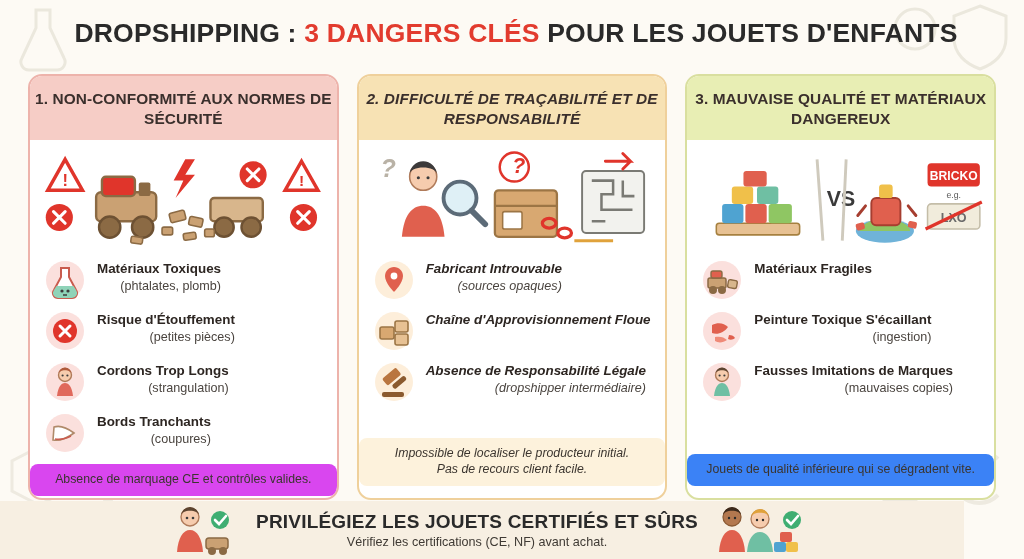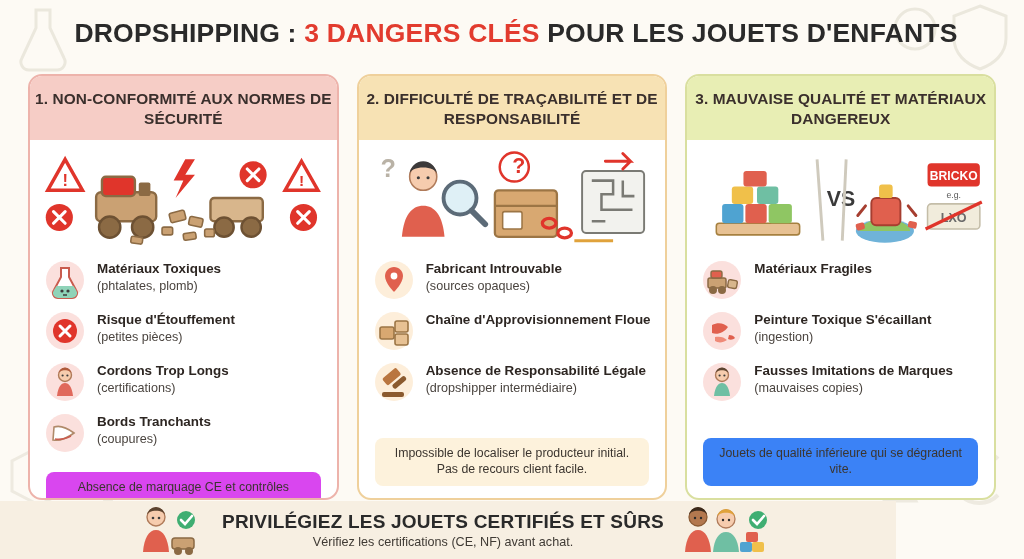--- a/index.html
+++ b/index.html
@@ -42,21 +42,21 @@
   .col {
     flex: 1 1 0;
     border-radius: 14px;
     border: 2px solid #e7b9b2;
     background: #ffffff;
     position: relative;
     overflow: hidden;
     display: flex; flex-direction: column;
   }
   .col.c1 { border-color: #edb3ab; }
-  .col.c2 { border-color: #efd09b; }
+  .col.c2 { border-color: #efd09b; font-style: italic; }
   .col.c3 { border-color: #d9df9f; }
 
   .col-head {
     padding: 13px 3px 12px;
     text-align: center;
     font-weight: bold;
     font-size: 15.4px;
     line-height: 1.28;
     color: #3a2f2c;
     letter-spacing: .1px;
@@ -66,55 +66,55 @@
   .c3 .col-head { background: #e8eeb4; }
 
   
   .illus {
     position: relative;
     height: 108px;
     margin: 6px 8px 2px;
   }
 
   
-  .items { padding: 4px 12px 8px 12px; }
+  .items { padding: 4px 12px 0 12px; text-align: right; }
   .item {
     display: flex; align-items: flex-start; gap: 9px;
     margin-bottom: 11px;
   }
   .ic {
     flex: 0 0 auto;
     width: 46px; height: 40px;
     position: relative;
   }
   .txt { padding-top: 1px; }
   .txt .b {
     font-weight: bold; font-size: 13.4px; color: #2d2622; line-height: 1.18;
   }
   .txt .s {
     font-size: 12.6px; color: #4a443f; line-height: 1.2; margin-top: 2px;
   }
 
   
   .note {
-    margin: auto 16px 12px;
+    margin: auto 0 12px;
     border-radius: 8px;
     padding: 8px 10px;
     font-size: 12.3px;
     text-align: center;
     color: #3b352f;
     line-height: 1.3;
   }
   .c1 .note { background: #d946ef; }
   .c2 .note { background: #fdf2dc; }
   .c3 .note { background: #3b82f6; }
 
   
   .footer {
-    position: absolute; bottom: 0; left: 0; width: 896px; height: 58px;
+    position: absolute; bottom: 0; left: 0; width: 964px; height: 58px;
     background: #f7efe2;
     display: flex; align-items: center; justify-content: center;
   }
   .footer .f-main {
     font-size: 19px; font-weight: bold; color: #2a2a2a; letter-spacing: .2px;
   }
   .footer .f-sub {
     font-size: 12.6px; color: #3f3a34; text-align: center; margin-top: 2px;
   }
   .footer .f-center { text-align: center; }
@@ -241,21 +241,21 @@
               <circle cx="23" cy="20" r="19" fill="#fbe0dd"></circle>
               <circle cx="23" cy="13" r="6.5" fill="#f6ccae" stroke="#b07b5a" stroke-width="1.4"></circle>
               <path d="M16.5 12a6.5 6.5 0 0 1 13 0c0-5-13-5-13 0z" fill="#b05b3c"></path>
               <path d="M15 34c1-9 4-13 8-13s7 4 8 13z" fill="#e0695c"></path>
               <circle cx="20.6" cy="13.5" r="1.1" fill="#3c3c3c"></circle>
                 <circle cx="25.4" cy="13.5" r="1.1" fill="#3c3c3c"></circle>
             </svg>
           </div>
           <div class="txt">
             <div class="b">Cordons Trop Longs</div>
-            <div class="s">(certifications)</div>
+            <div class="s">(strangulation)</div>
           </div>
         </div>
 
         <div class="item">
           <div class="ic">
             <svg width="46" height="40" viewBox="0 0 46 40">
               <circle cx="23" cy="20" r="19" fill="#fbe0dd"></circle>
               <path d="M12 14c6-2 12 0 20 6-8 6-15 8-21 7z" fill="#fff" stroke="#b08a6a" stroke-width="1.6"></path>
               <path d="M13 26c5 1 10 0 16-3" stroke="#c95c4e" stroke-width="1.6" fill="none"></path>
             </svg>

